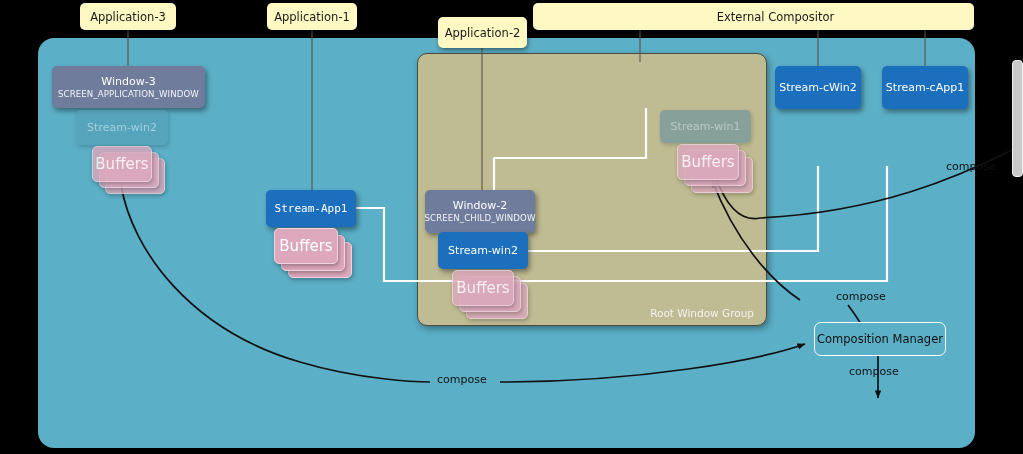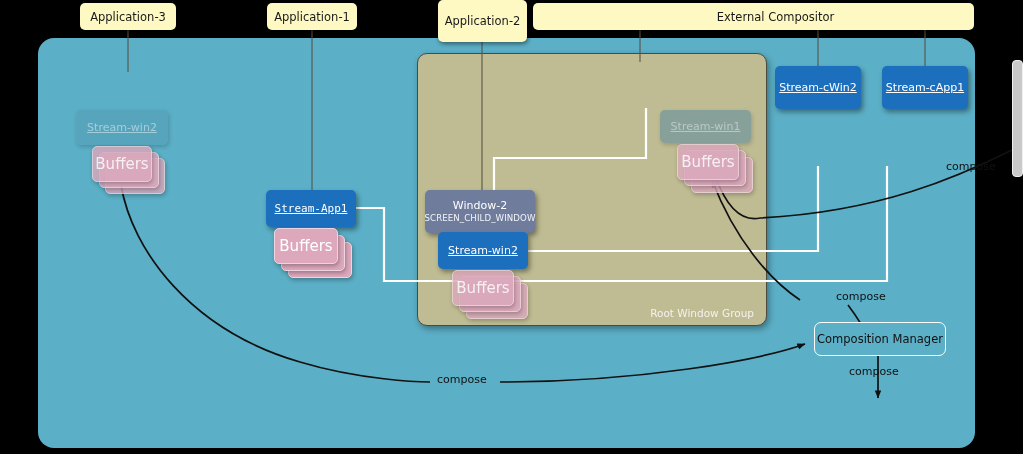--- a/index.html
+++ b/index.html
@@ -33,21 +33,21 @@
   
   .win{background:#6F7C9B;color:#fff;border-radius:5px;
        box-shadow:2px 3px 5px rgba(0,0,0,.4);padding:3px 6px;}
   .win .t1{font-size:11px;line-height:13px;}
   .win .t2{font-size:11px;line-height:13px;}
   .win .t3{font-size:8.6px;line-height:12px;letter-spacing:.1px;
            color:#f2f4f8;white-space:nowrap;}
 
   
   .stream{background:#1B6FBD;color:#fff;border-radius:5px;font-size:11px;
-          box-shadow:2px 3px 5px rgba(0,0,0,.4);text-decoration:underline;}
+          box-shadow:2px 3px 5px rgba(0,0,0,.4);}
   .stream.faded{background:rgba(86,160,184,.62);color:rgba(255,255,255,.45);
                 box-shadow:1px 2px 4px rgba(0,0,0,.18);}
   .stream.faded2{background:rgba(119,152,155,.78);color:rgba(255,255,255,.42);
                 box-shadow:1px 2px 4px rgba(0,0,0,.18);}
   .stream.mono{font-family:"DejaVu Sans Mono","Liberation Mono",monospace;
                font-size:11px;}
 
   
   .bufwrap{position:absolute;}
   .bufwrap .card{position:absolute;background:#DDA8BC;border-radius:5px;
@@ -124,27 +124,31 @@
       <path d="M878,354 L878,398" marker-end="url(#arrowBlk)"></path>
     </g>
   </svg>
 
   <div class="node chip" style="left:80px;top:3px;width:96px;height:27px;">
     <span>Application-3</span>
   </div>
   <div class="node chip" style="left:267px;top:3px;width:90px;height:27px;">
     <span>Application-1</span>
   </div>
-  <div class="node chip" style="left:438px;top:0;width:89px;height:42px;">
+  <div class="node chip" style="left:438px;top:17px;width:89px;height:31px;">
     <span>Application-2</span>
   </div>
   <div class="node chip" style="left:533px;top:3px;width:441px;height:27px;padding-left:44px;">
     <span>External Compositor</span>
   </div>
 
+  <div class="node win" style="left:52px;top:66px;width:153px;height:42px;">
+    <span class="t1">Window-3</span>
+    <span class="t3">SCREEN_APPLICATION_WINDOW</span>
+  </div>
 
   <div class="node stream faded" style="left:76px;top:110px;width:92px;height:35px;">
     <span>Stream-win2</span>
   </div>
 
   <div class="bufwrap pale" style="left:91px;top:146px;width:74px;height:48px;">
     <div class="card" style="left:14px;top:12px;width:58px;height:34px;"></div>
     <div class="card" style="left:8px;top:6px;width:58px;height:34px;"></div>
     <div class="card front" style="left:1px;top:0px;width:58px;height:34px;">
       <span>Buffers</span>

